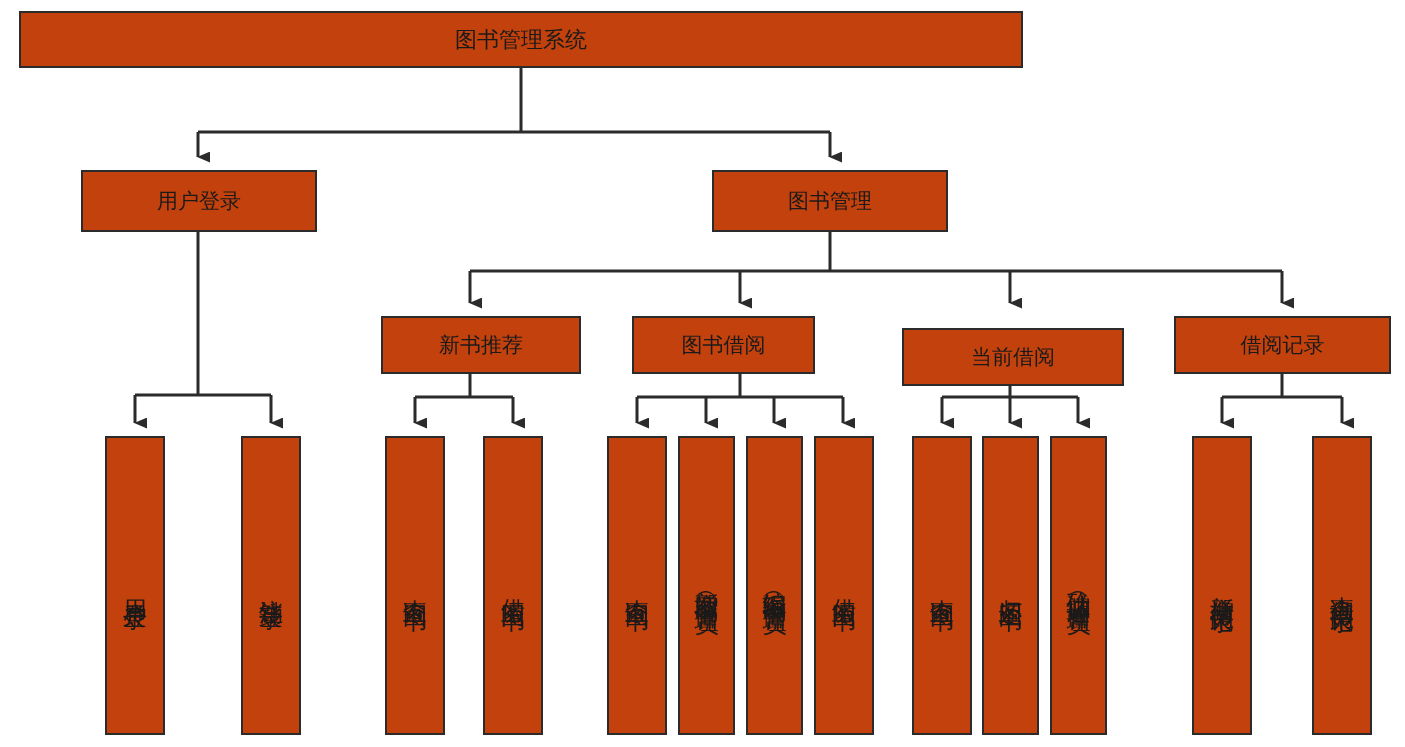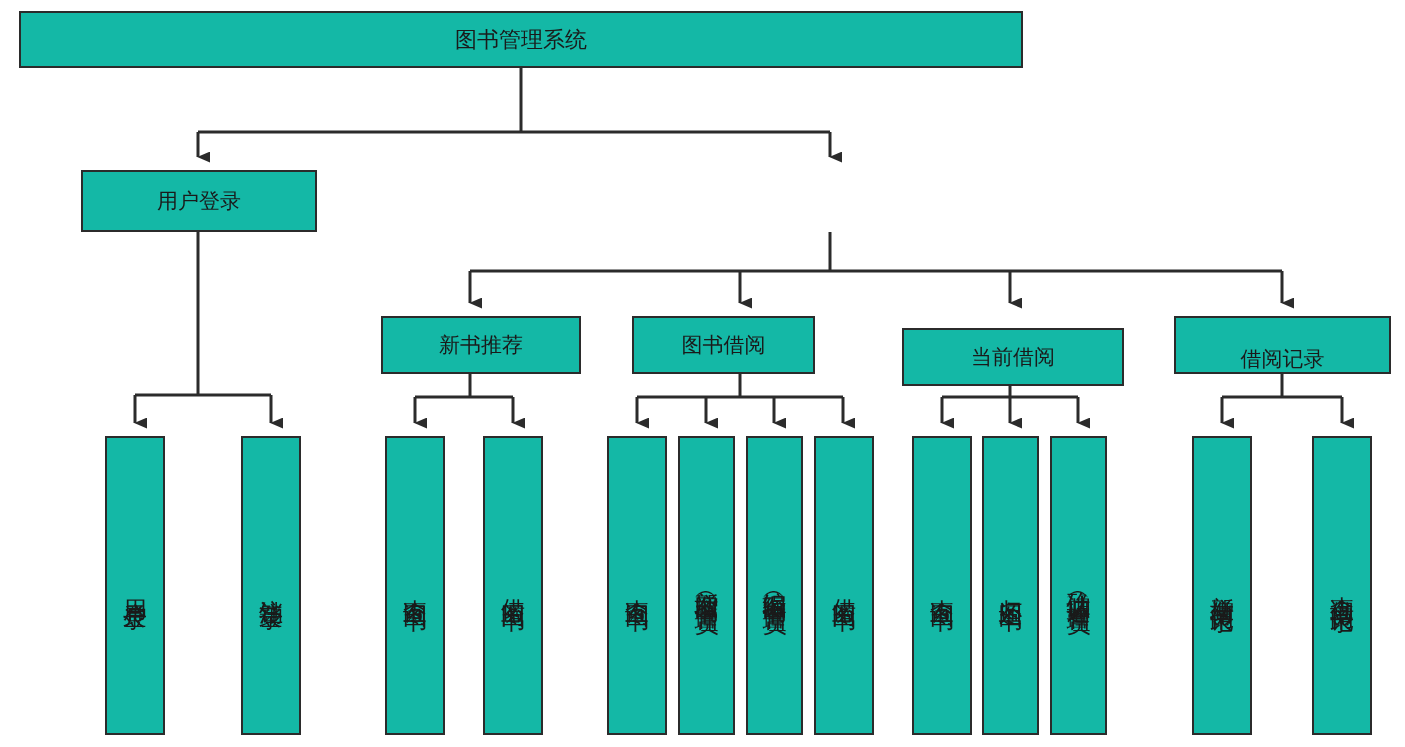--- a/index.html
+++ b/index.html
@@ -22,21 +22,21 @@
   svg#wires {
     position: absolute;
     top: 0;
     left: 0;
     width: 1405px;
     height: 747px;
   }
   .node {
     position: absolute;
     box-sizing: border-box;
-    background: #14b8a6;
+    background: #c2410c;
     border: 2px solid #2b2b2b;
     display: flex;
     align-items: center;
     justify-content: center;
     overflow: hidden;
   }
   .node .label {
     color: #1a1a1a;
     line-height: 1.18;
     text-align: center;
@@ -123,31 +123,34 @@
     </g>
   </svg>
 
   <div class="node root horiz" style="left:19px; top:11px; width:1004px; height:57px;">
     <span class="label">图书管理系统</span>
   </div>
 
   <div class="node horiz" style="left:81px; top:170px; width:236px; height:62px;">
     <span class="label">用户登录</span>
   </div>
+  <div class="node horiz" style="left:712px; top:170px; width:236px; height:62px;">
+    <span class="label">图书管理</span>
+  </div>
 
   <div class="node horiz" style="left:381px; top:316px; width:200px; height:58px;">
     <span class="label">新书推荐</span>
   </div>
   <div class="node horiz" style="left:632px; top:316px; width:183px; height:58px;">
     <span class="label">图书借阅</span>
   </div>
   <div class="node horiz" style="left:902px; top:328px; width:222px; height:58px;">
     <span class="label">当前借阅</span>
   </div>
-  <div class="node horiz" style="left:1174px; top:316px; width:217px; height:58px;align-items:flex-end;">
+  <div class="node horiz" style="left:1174px; top:316px; width:217px; height:58px;">
     <span class="label">借阅记录</span>
   </div>
 
   <div class="node vert" style="left:105px; top:436px; width:60px; height:299px;">
     <span class="label">用户登录</span>
   </div>
   <div class="node vert" style="left:241px; top:436px; width:60px; height:299px;">
     <span class="label">注销登录</span>
   </div>
 

